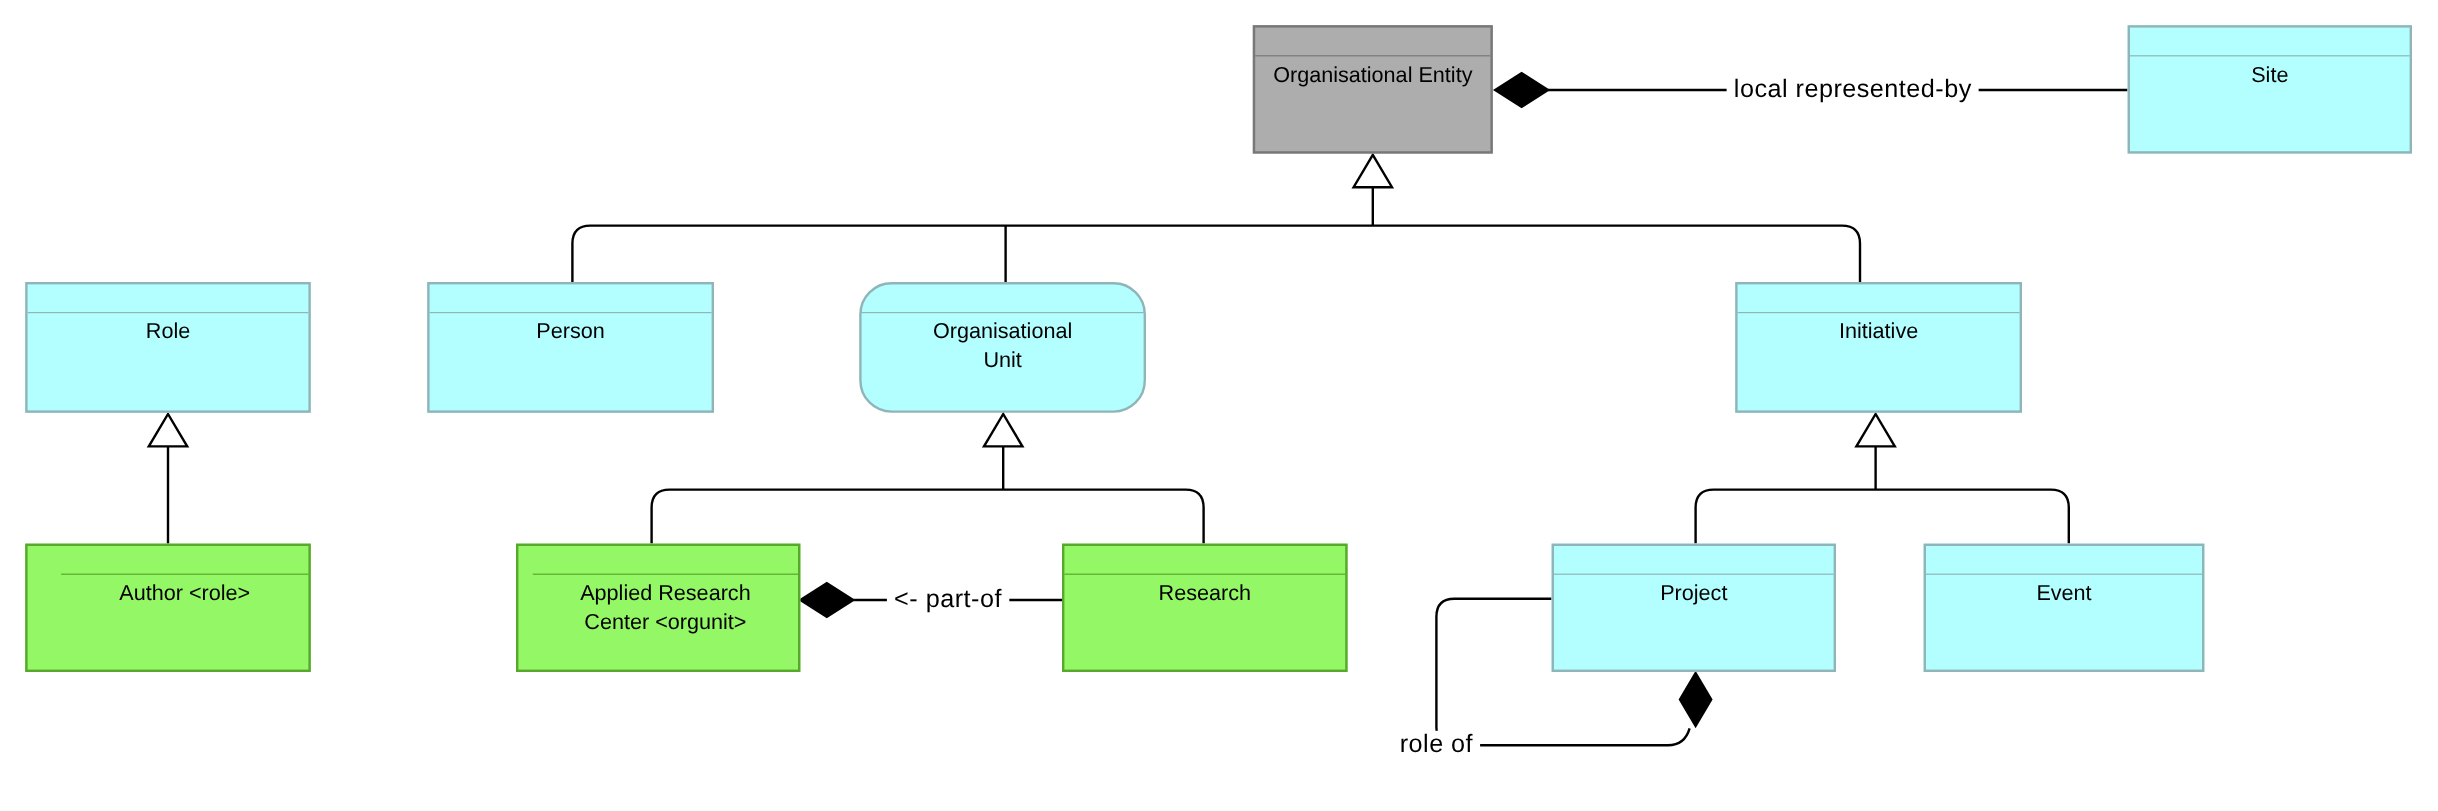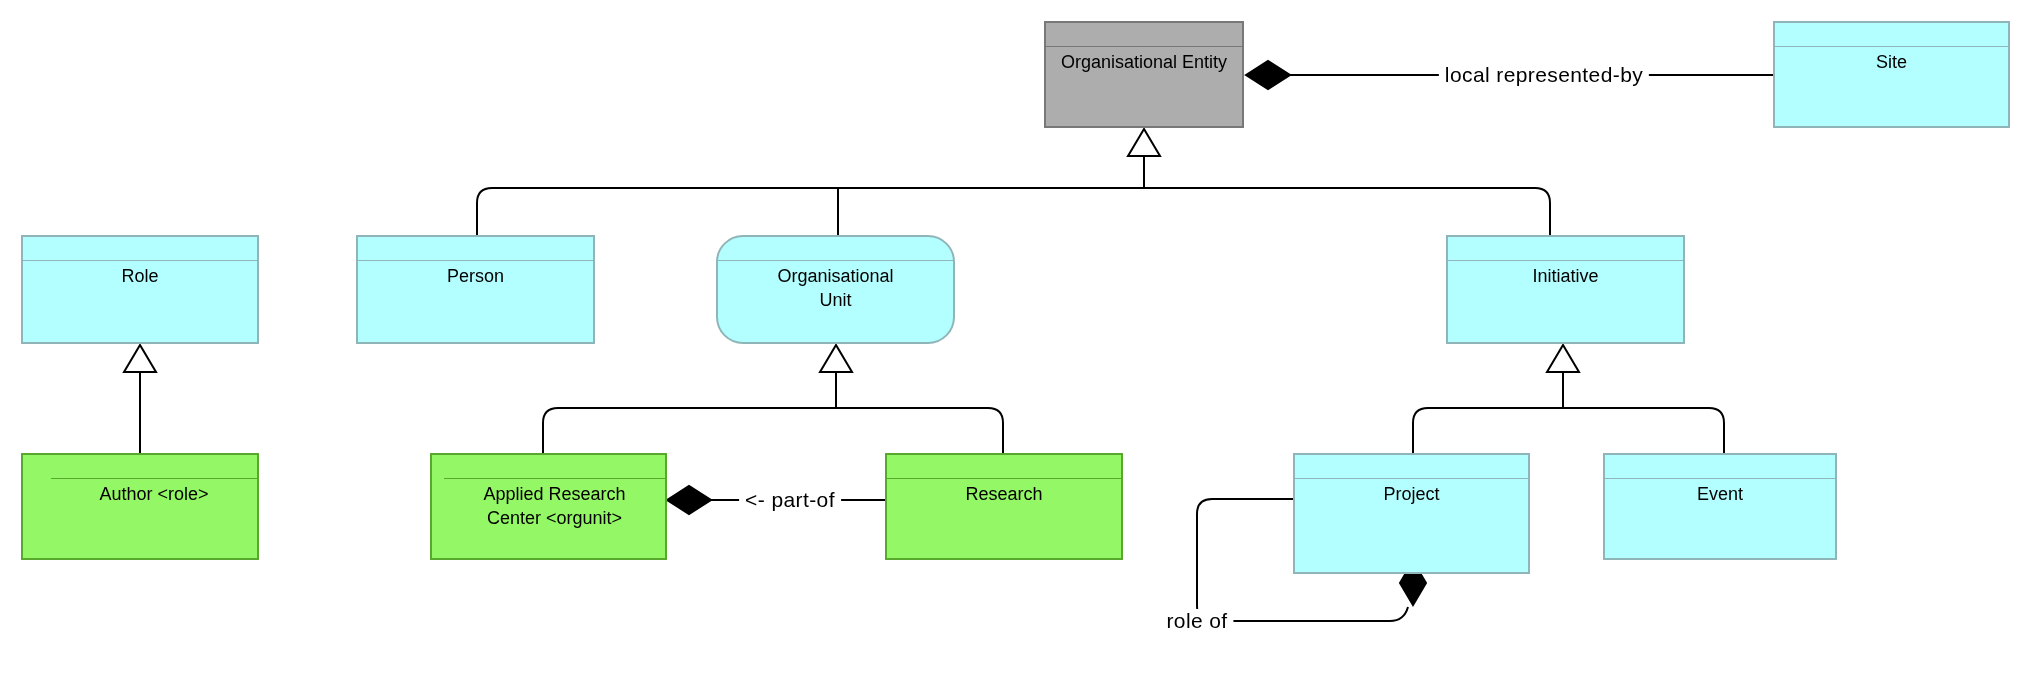--- a/index.html
+++ b/index.html
@@ -131,21 +131,21 @@
       </div>
   </div>
 
   <div class="node green" style="left:885px;top:453px;width:238px;height:107px;">
     <div class="hdr"></div>
     <div class="body">
         <span class="lbl">Research</span>
       </div>
   </div>
 
-  <div class="node cyan" style="left:1293px;top:453px;width:237px;height:121px;">
+  <div class="node cyan" style="left:1293px;top:453px;width:237px;height:107px;">
     <div class="hdr"></div>
     <div class="body">
         <span class="lbl">Project</span>
       </div>
   </div>
 
   <div class="node cyan" style="left:1603px;top:453px;width:234px;height:107px;">
     <div class="hdr"></div>
     <div class="body">
         <span class="lbl">Event</span>

